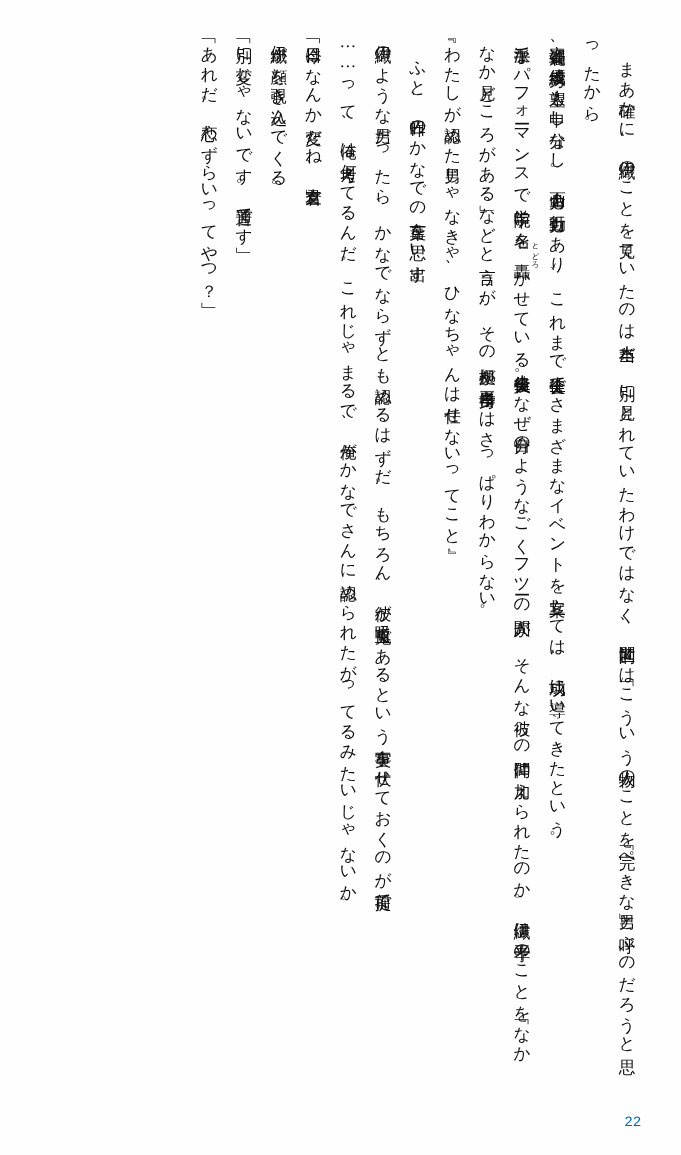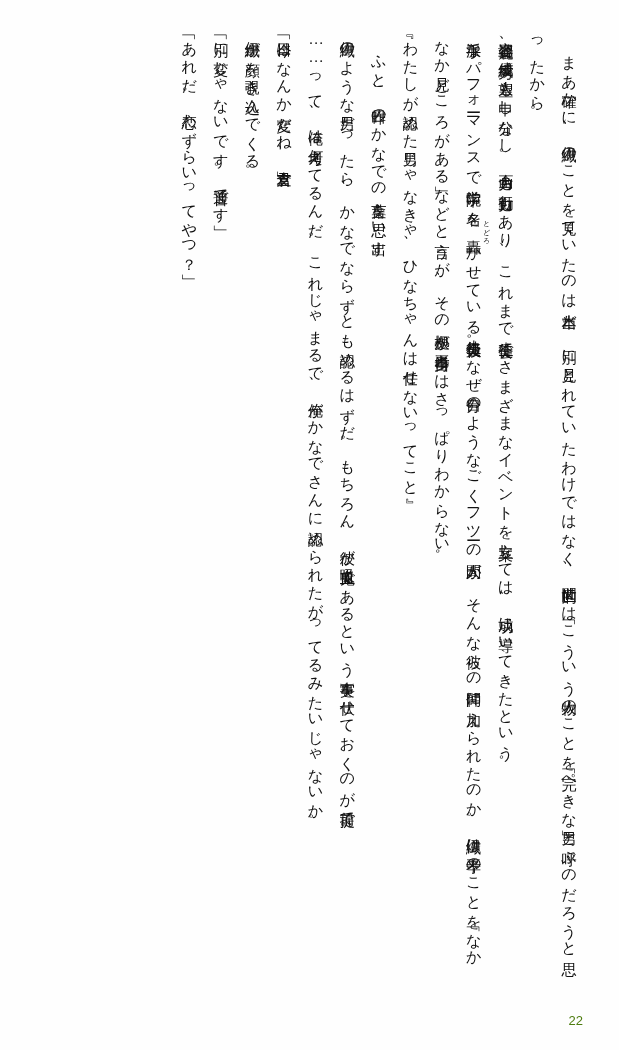--- a/index.html
+++ b/index.html
@@ -50,22 +50,22 @@
   }
   rt {
     font-size: 7px;
     letter-spacing: 0;
   }
   #page-number {
     position: absolute;
     bottom: 22px;
     right: 36px;
     font-size: 13px;
-    font-family: Liberation Sans, sans-serif;
-    color: #4d7c0f;
+    font-family: Liberation Mono, monospace;
+    color: #0369a1;
   }
 </style>
 </head>
 <body>
 
 <div id="page">
   <div id="text-block">
       <p class="indent">まあ確かに、伊織のことを見ていたのは本当だ。別に見とれていたわけではなく、世間的には「こういう人物のことを「完ぺきな男」と呼ぶのだろうと思ったから。</p>
       <p>容姿端麗、成績優秀、人望も申し分なし。企画力も行動力もあり、これまで生徒会でさまざまなイベントを立案しては、成功に導いてきたという。</p>
       <p>派手なパフォーマンスで学院中に名を<ruby>轟<rt>とどろ</rt></ruby>かせている生徒会役員。なぜ自分のようなごくフツーの人間が、そんな彼らの仲間に加えられたのか。伊織は孝平のことを「なかなか見どころがある」などと言うが、その根拠が孝平自身にはさっぱりわからない。</p>

